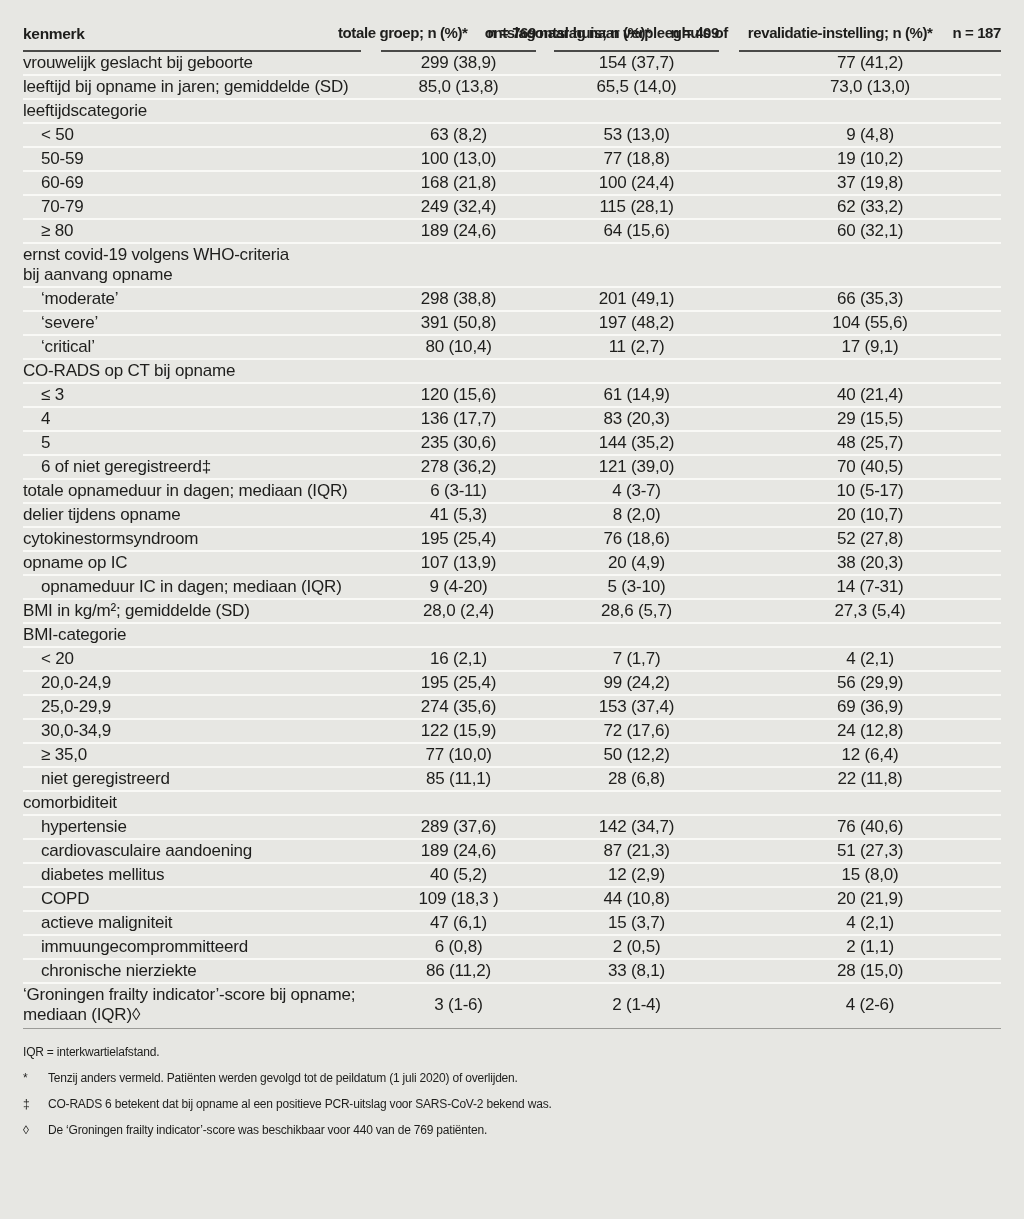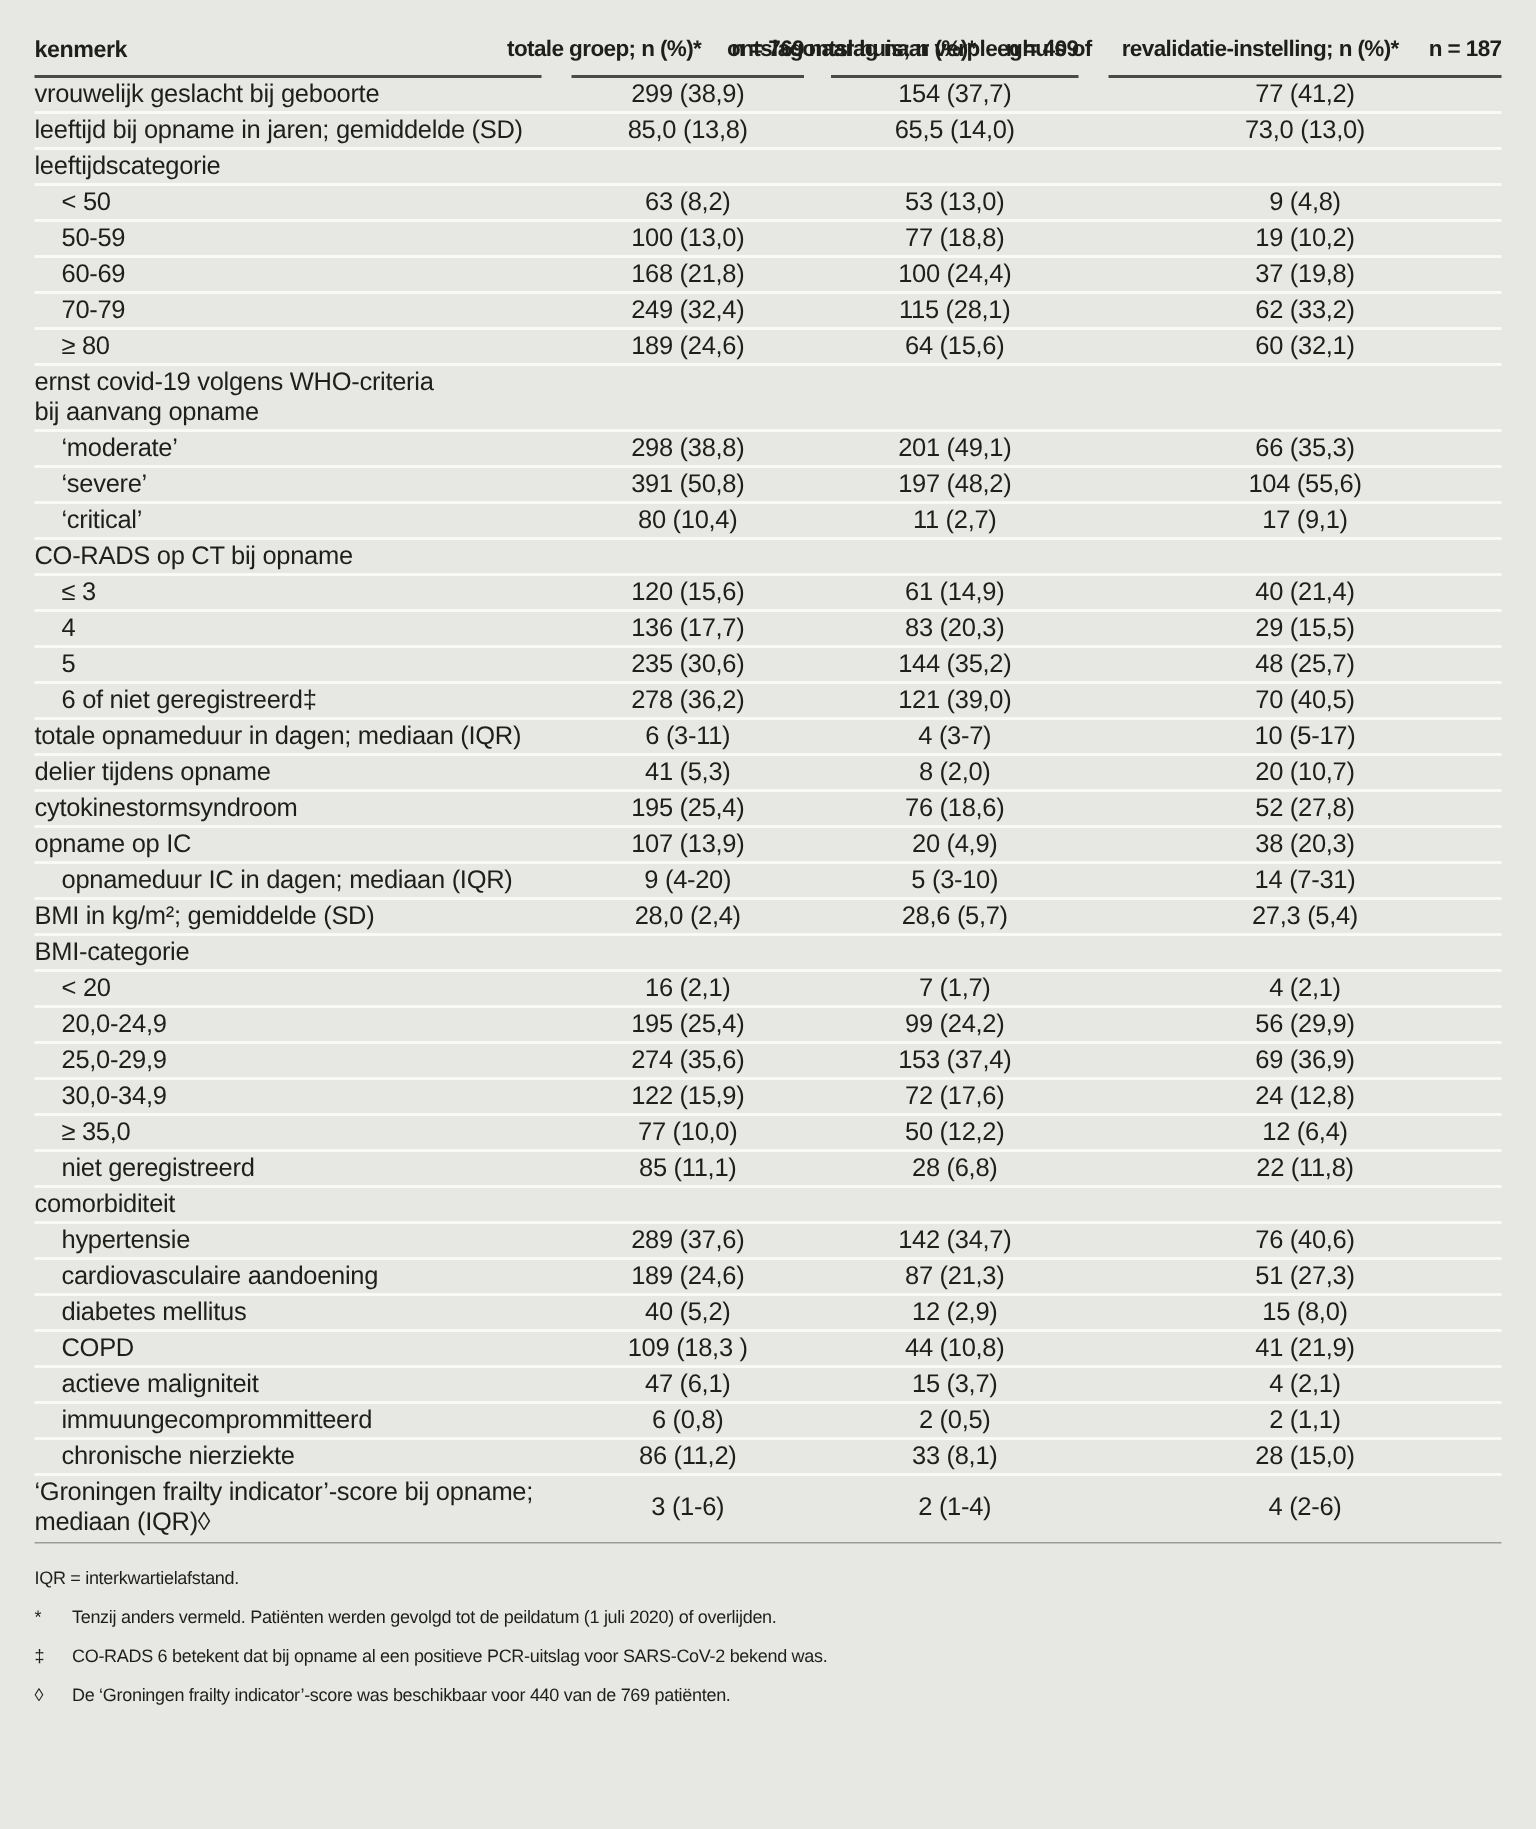--- a/index.html
+++ b/index.html
@@ -377,21 +377,21 @@
           <div class="c-v c-v0">40 (5,2)</div>
           <div class="c-v c-v1">12 (2,9)</div>
           <div class="c-v c-v2">15 (8,0)</div>
         </div>
         <div class="row indent">
           <div class="c-label">
             <div>COPD</div>
           </div>
           <div class="c-v c-v0">109 (18,3 )</div>
           <div class="c-v c-v1">44 (10,8)</div>
-          <div class="c-v c-v2">41 (21,9)</div>
+          <div class="c-v c-v2">20 (21,9)</div>
         </div>
         <div class="row indent">
           <div class="c-label">
             <div>actieve maligniteit</div>
           </div>
           <div class="c-v c-v0">47 (6,1)</div>
           <div class="c-v c-v1">15 (3,7)</div>
           <div class="c-v c-v2">4 (2,1)</div>
         </div>
         <div class="row indent">

